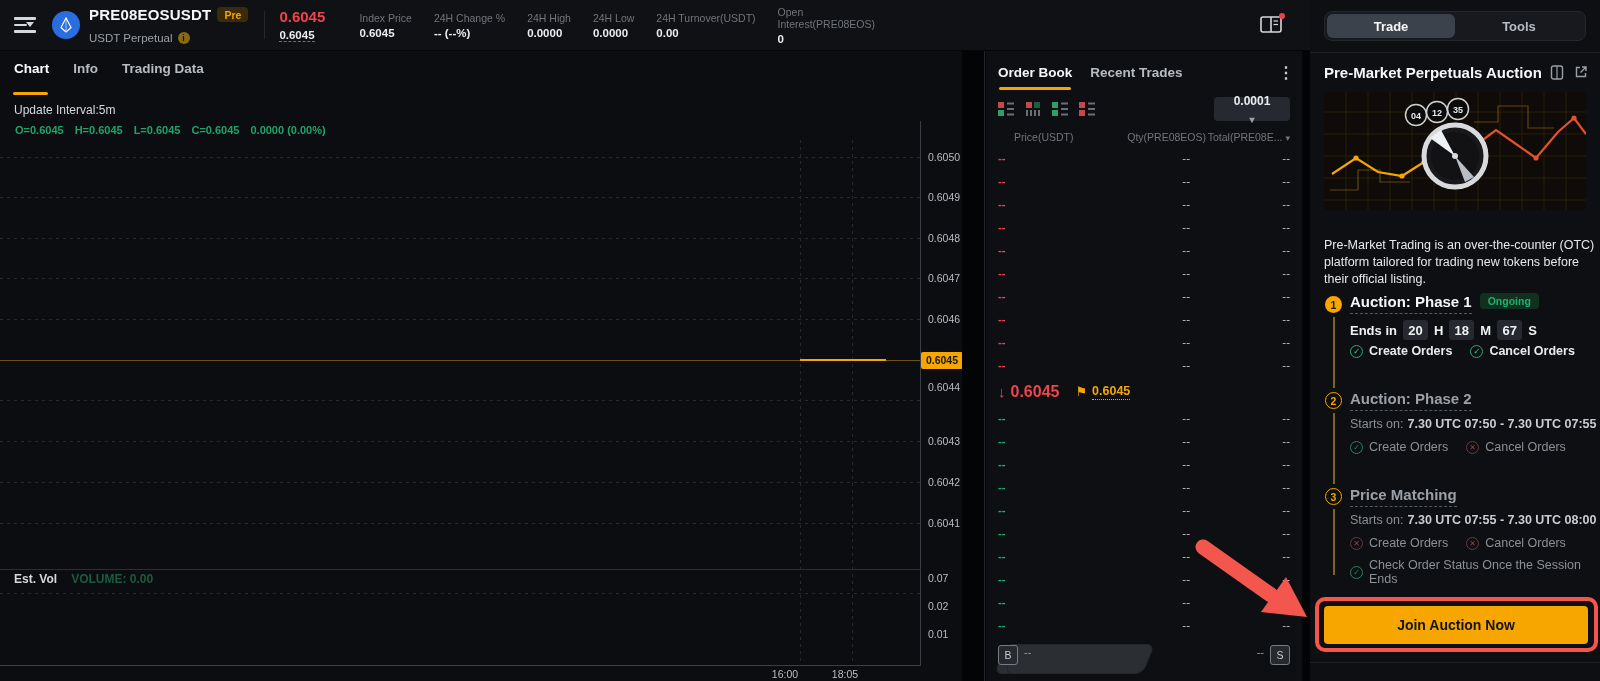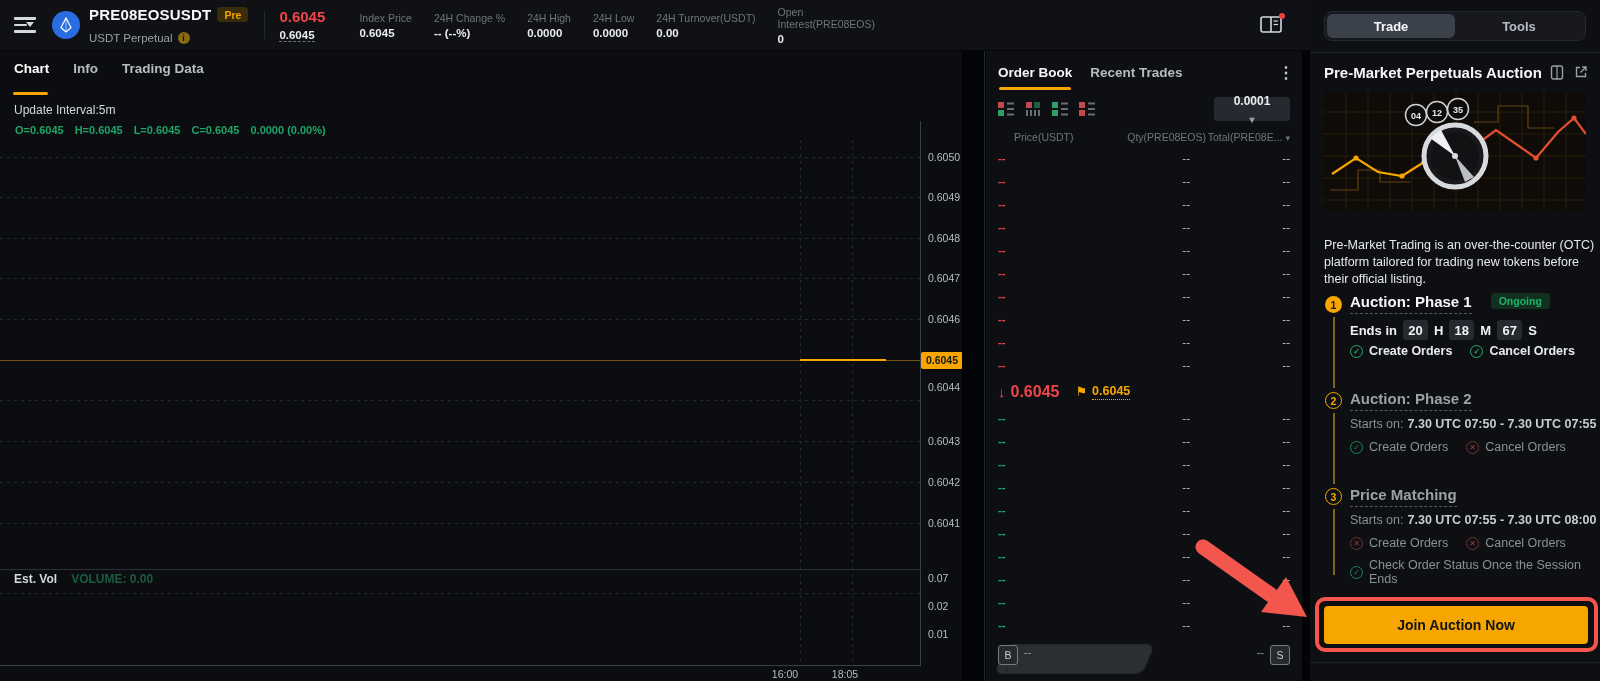--- a/index.html
+++ b/index.html
@@ -113,21 +113,21 @@
   .banner{position:absolute;left:14px;top:92px;width:262px;height:118px;border-radius:4px;overflow:hidden;}
   .desc{position:absolute;left:14px;top:224px;width:274px;font-size:12.5px;line-height:17px;color:#e6e8eb;}
   .ph-circle{position:absolute;left:15px;width:17px;height:17px;border-radius:50%;
     display:flex;align-items:center;justify-content:center;font-size:10.5px;font-weight:700;box-sizing:border-box;}
   .ph-circle.fill{background:#f7a600;color:#1a1c20;}
   .ph-circle.ring{border:1.5px solid #f7a600;color:#f7a600;background:#0d0f13;}
   .conn{position:absolute;left:23px;width:1.5px;background:#7d641f;}
   .ph-title{position:absolute;left:40px;font-size:15px;font-weight:700;}
   .ph-title .t{display:inline-block;border-bottom:1px dashed #55585e;padding-bottom:3px;}
   .ph-title.on .t{color:#f5f6f7;} .ph-title.dim .t{color:#9ba0a6;}
-  .badge-ongoing{display:inline-block;vertical-align:2px;margin-left:19px;background:#11301f;color:#20b26c;
+  .badge-ongoing{display:inline-block;vertical-align:2px;margin-left:8px;background:#11301f;color:#20b26c;
     font-size:10.5px;font-weight:600;padding:2px 8px;border-radius:4px;}
   .cd-row{position:absolute;left:40px;display:flex;align-items:center;gap:6px;font-size:13px;font-weight:700;color:#f0f1f3;}
   .cd-box{background:#26292f;border-radius:3px;min-width:25px;height:20px;display:flex;align-items:center;justify-content:center;}
   .perm-row{position:absolute;left:40px;display:flex;align-items:center;gap:6px;font-size:12.5px;}
   .perm-row.bright{color:#e8eaec;font-weight:600;} .perm-row.dim{color:#8b9096;}
   .perm-row .gap{width:6px;}
   .picon{width:13px;height:13px;border-radius:50%;display:inline-flex;align-items:center;justify-content:center;
     font-size:8px;box-sizing:border-box;flex:none;}
   .picon.check{border:1px solid #20b26c;color:#20b26c;}
   .picon.cross{border:1px solid #9c4040;color:#c05050;}

